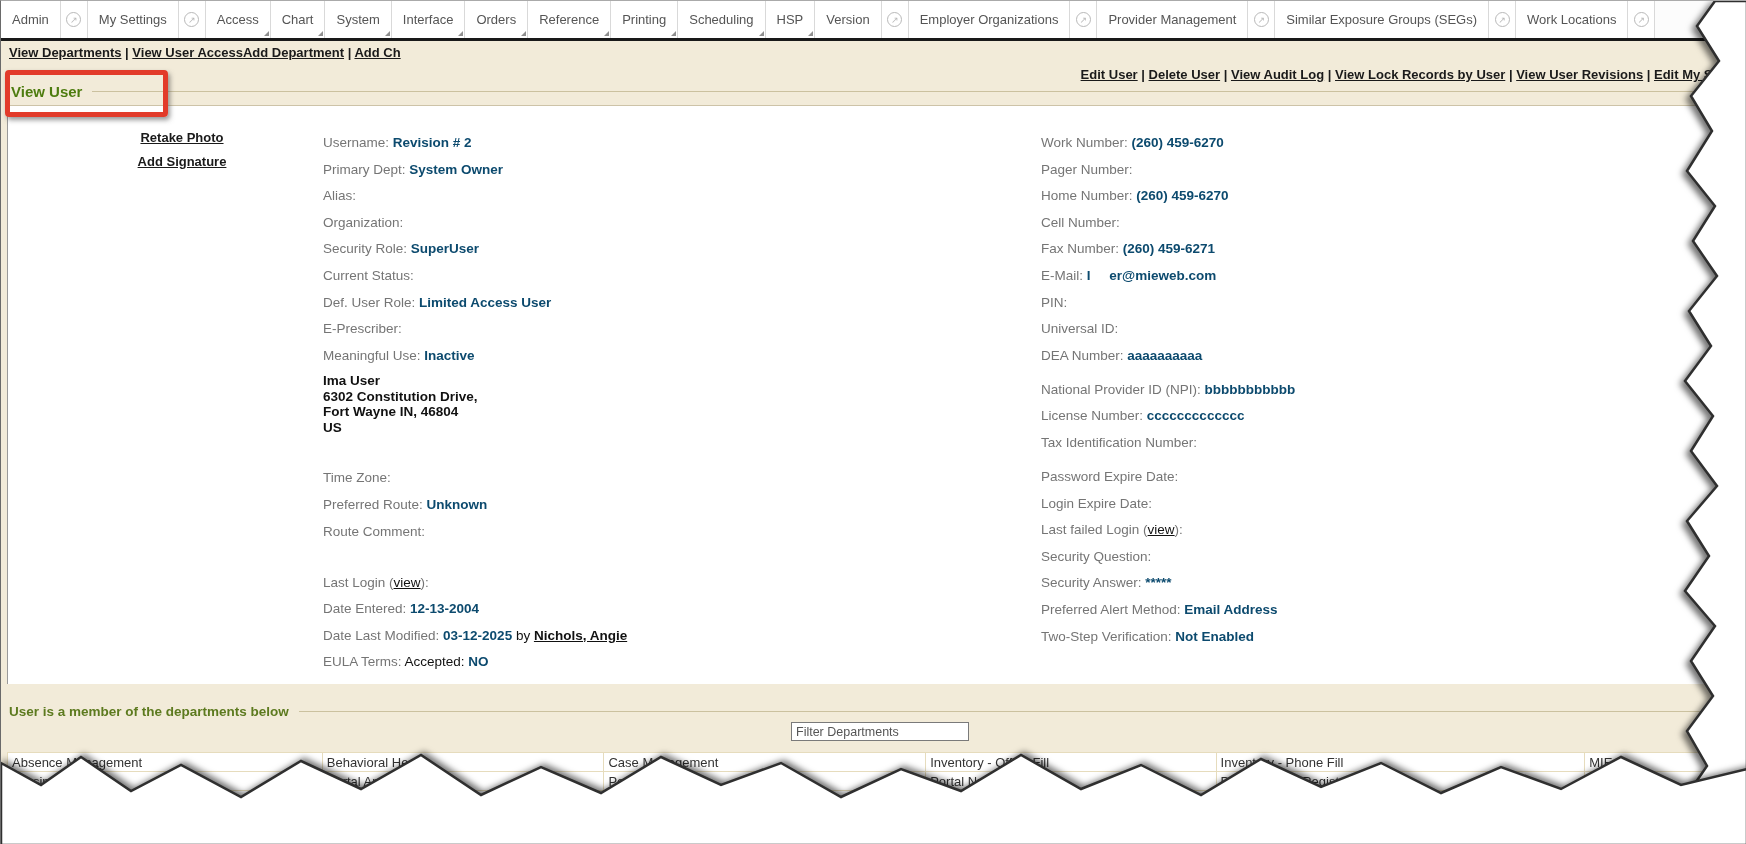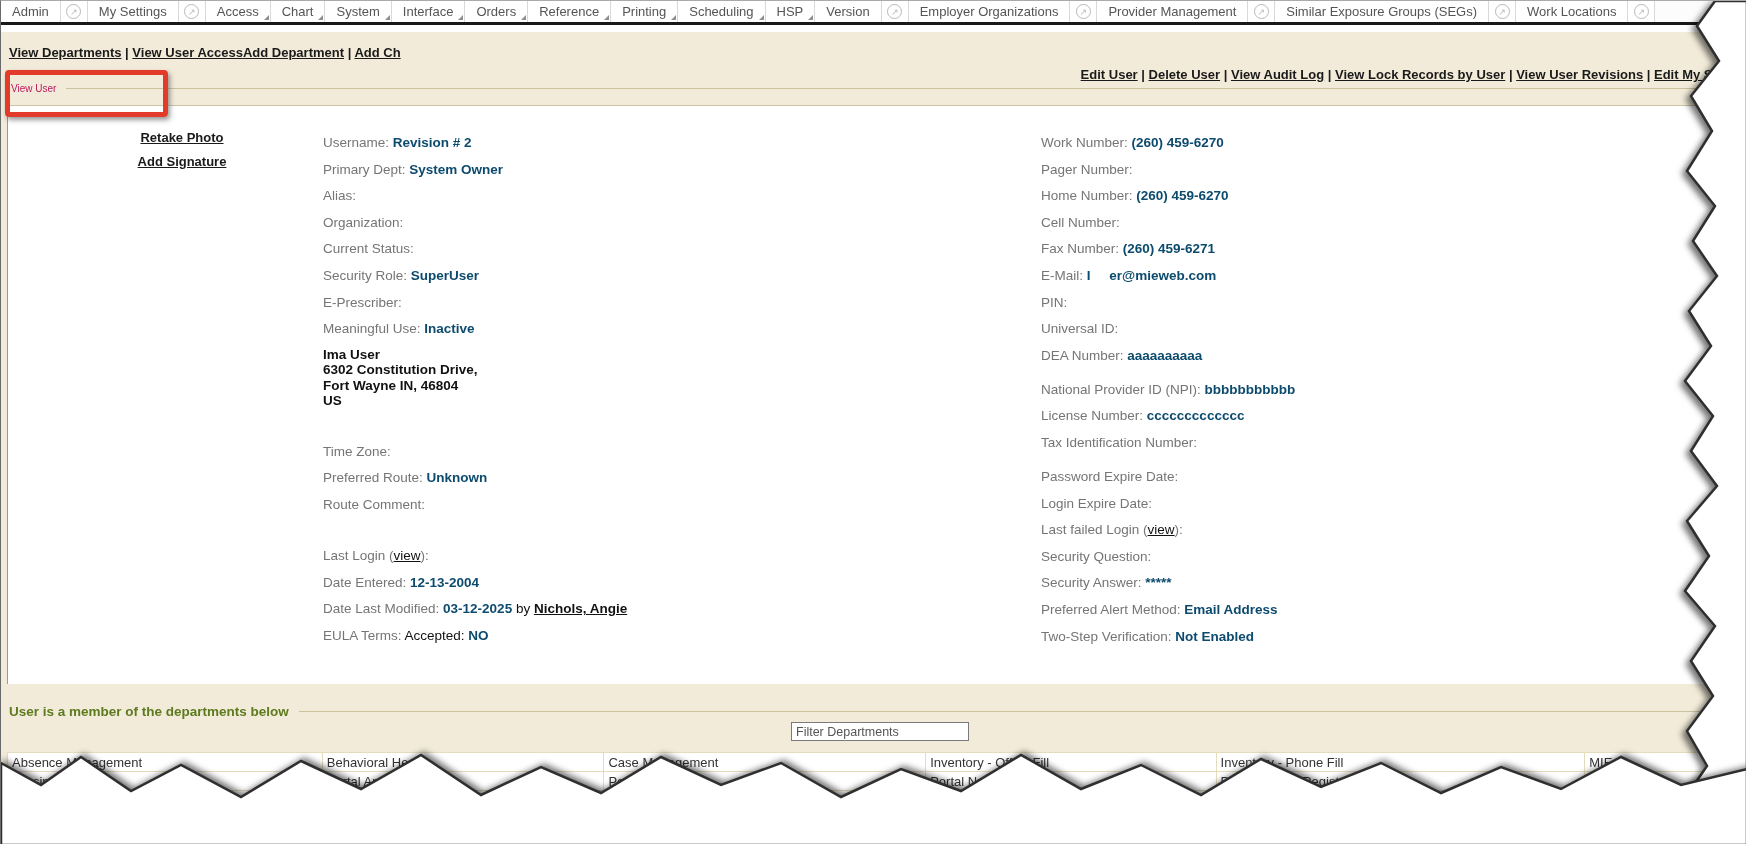--- a/index.html
+++ b/index.html
@@ -3,41 +3,41 @@
 <meta charset="utf-8">
 <style>
   html,body{margin:0;padding:0;background:#ffffff;}
   *{box-sizing:border-box;}
   .shot{
     position:relative;width:1746px;height:844px;overflow:hidden;
     font-family:"Liberation Sans", sans-serif;background:#fff;
     border-left:1px solid #6a6a6a;border-top:1px solid #aaa;
   }
   
-  .menubar{position:absolute;top:0;left:0;right:0;height:24px;background:#fcfcfc;
+  .menubar{position:absolute;top:0;left:0;right:0;height:40px;background:#fcfcfc;
     border-bottom:3px solid #191919;display:flex;align-items:stretch;font-size:13px;color:#555;}
   .tabwrap{display:flex;align-items:stretch;}
   .tab{display:flex;align-items:center;padding:0 11px;border-right:1px solid #d9d9d9;
     position:relative;background:#fff;cursor:default;white-space:nowrap;}
   .corner{position:absolute;right:1px;bottom:2px;width:0;height:0;
     border-left:5px solid transparent;border-bottom:5px solid #8f8f8f;}
   .extbtn{width:27px;display:flex;align-items:center;justify-content:center;border-right:1px solid #d9d9d9;background:#fff;}
   .extbtn .circ{width:15px;height:15px;border:1.5px solid #b9b9b9;border-radius:50%;
     color:#b9b9b9;font-size:9px;line-height:12px;display:flex;align-items:center;justify-content:center;}
   
   .content{position:absolute;top:31px;left:0;width:100%;height:813px;background:#f2ebd9;}
   a{color:#1a1a1a;text-decoration:underline;}
   .linkbar-top{position:absolute;top:44px;left:8px;right:14px;display:flex;
     justify-content:flex-start;font-size:13px;font-weight:bold;color:#1a1a1a;}
   .linkbar-right2{position:absolute;top:66px;right:14px;font-size:13px;font-weight:bold;text-align:right;color:#1a1a1a;}
   .li{white-space:nowrap;}
   .li + .li::before{content:" | ";text-decoration:none;font-weight:bold;color:#1a1a1a;}
   
   .page-head{position:absolute;top:82px;left:10px;right:0;display:flex;align-items:center;}
-  .page-title{font-size:10px;font-weight:normal;color:#be185d;white-space:nowrap;}
+  .page-title{font-size:15px;font-weight:bold;color:#4d7c0f;white-space:nowrap;}
   .rule{flex:1;height:1px;background:#cbc19f;margin-left:10px;}
   .redbox{position:absolute;left:4px;top:69px;width:163px;height:47px;border:5px solid #e23b2a;
     border-radius:4px;box-shadow:2px 3px 5px rgba(70,70,70,.55);z-index:30;}
   
   .panel{position:absolute;top:104px;left:6px;width:1740px;height:579px;background:#fff;
     border-top:1px solid #cdc3a8;border-left:1px solid #9a9a9a;}
   .photo-links{position:absolute;top:128px;left:76px;width:210px;text-align:center;font-size:13px;font-weight:bold;}
   .photo-links a{display:block;margin-bottom:6px;line-height:18px;}
   .fields-col{position:absolute;top:133px;width:640px;font-size:13.5px;}
   .col1{left:322px;}
@@ -248,22 +248,23 @@
     <a href="#">Retake Photo</a>
       <a href="#">Add Signature</a>
   </div>
 
   <div class="fields-col col1">
     <div>
       <div class="frow"><span class="flabel">Username: </span><span class="fvalue">Revision # 2</span></div>
         <div class="frow"><span class="flabel">Primary Dept: </span><span class="fvalue">System Owner</span></div>
         <div class="frow"><span class="flabel">Alias:</span></div>
         <div class="frow"><span class="flabel">Organization:</span></div>
+        <div class="frow"><span class="flabel">Security Role: </span><span class="fvalue">SuperUser</span></div>
         <div class="frow"><span class="flabel">Current Status:</span></div>
-        <div class="frow"><span class="flabel">Security Role: </span><span class="fvalue">SuperUser</span></div>
+        <div class="frow"><span class="flabel">Def. User Role: </span><span class="fvalue">Limited Access User</span></div>
         <div class="frow"><span class="flabel">E-Prescriber:</span></div>
         <div class="frow"><span class="flabel">Meaningful Use: </span><span class="fvalue">Inactive</span></div>
     </div>
     <div class="addr">
       <div>Ima User</div>
         <div>6302 Constitution Drive,</div>
         <div>Fort Wayne IN, 46804</div>
         <div>US</div>
     </div>
     <div>

